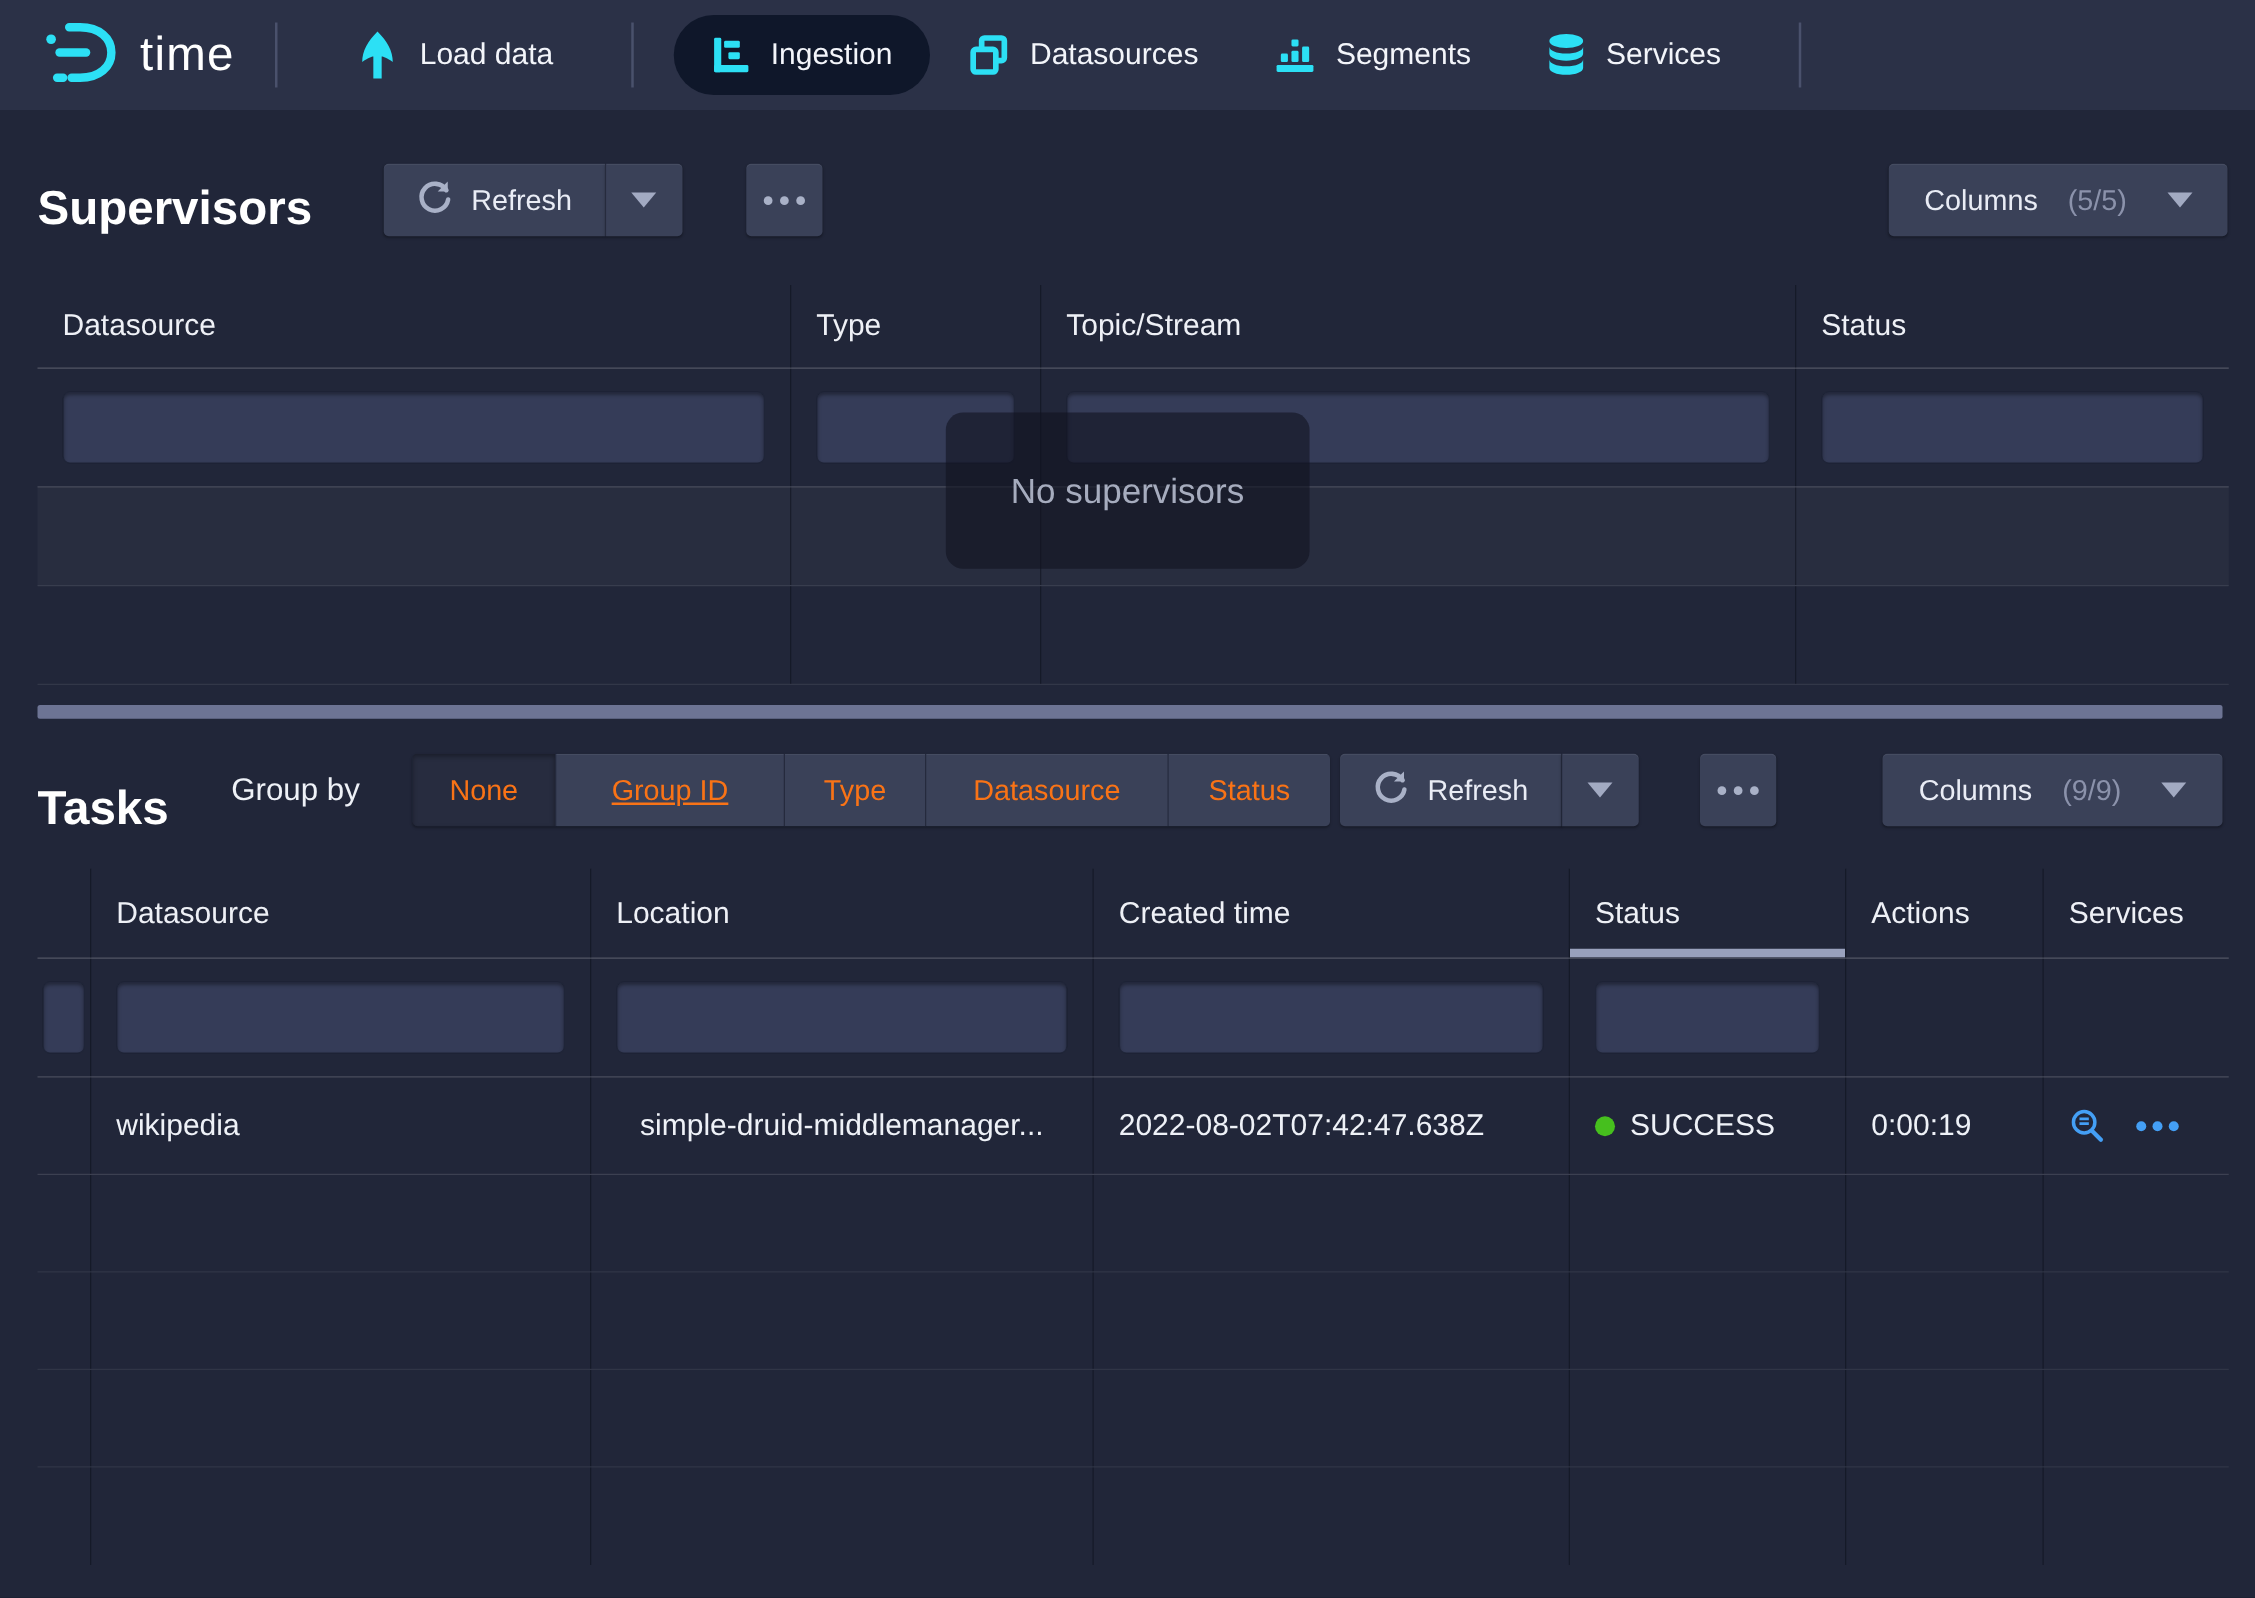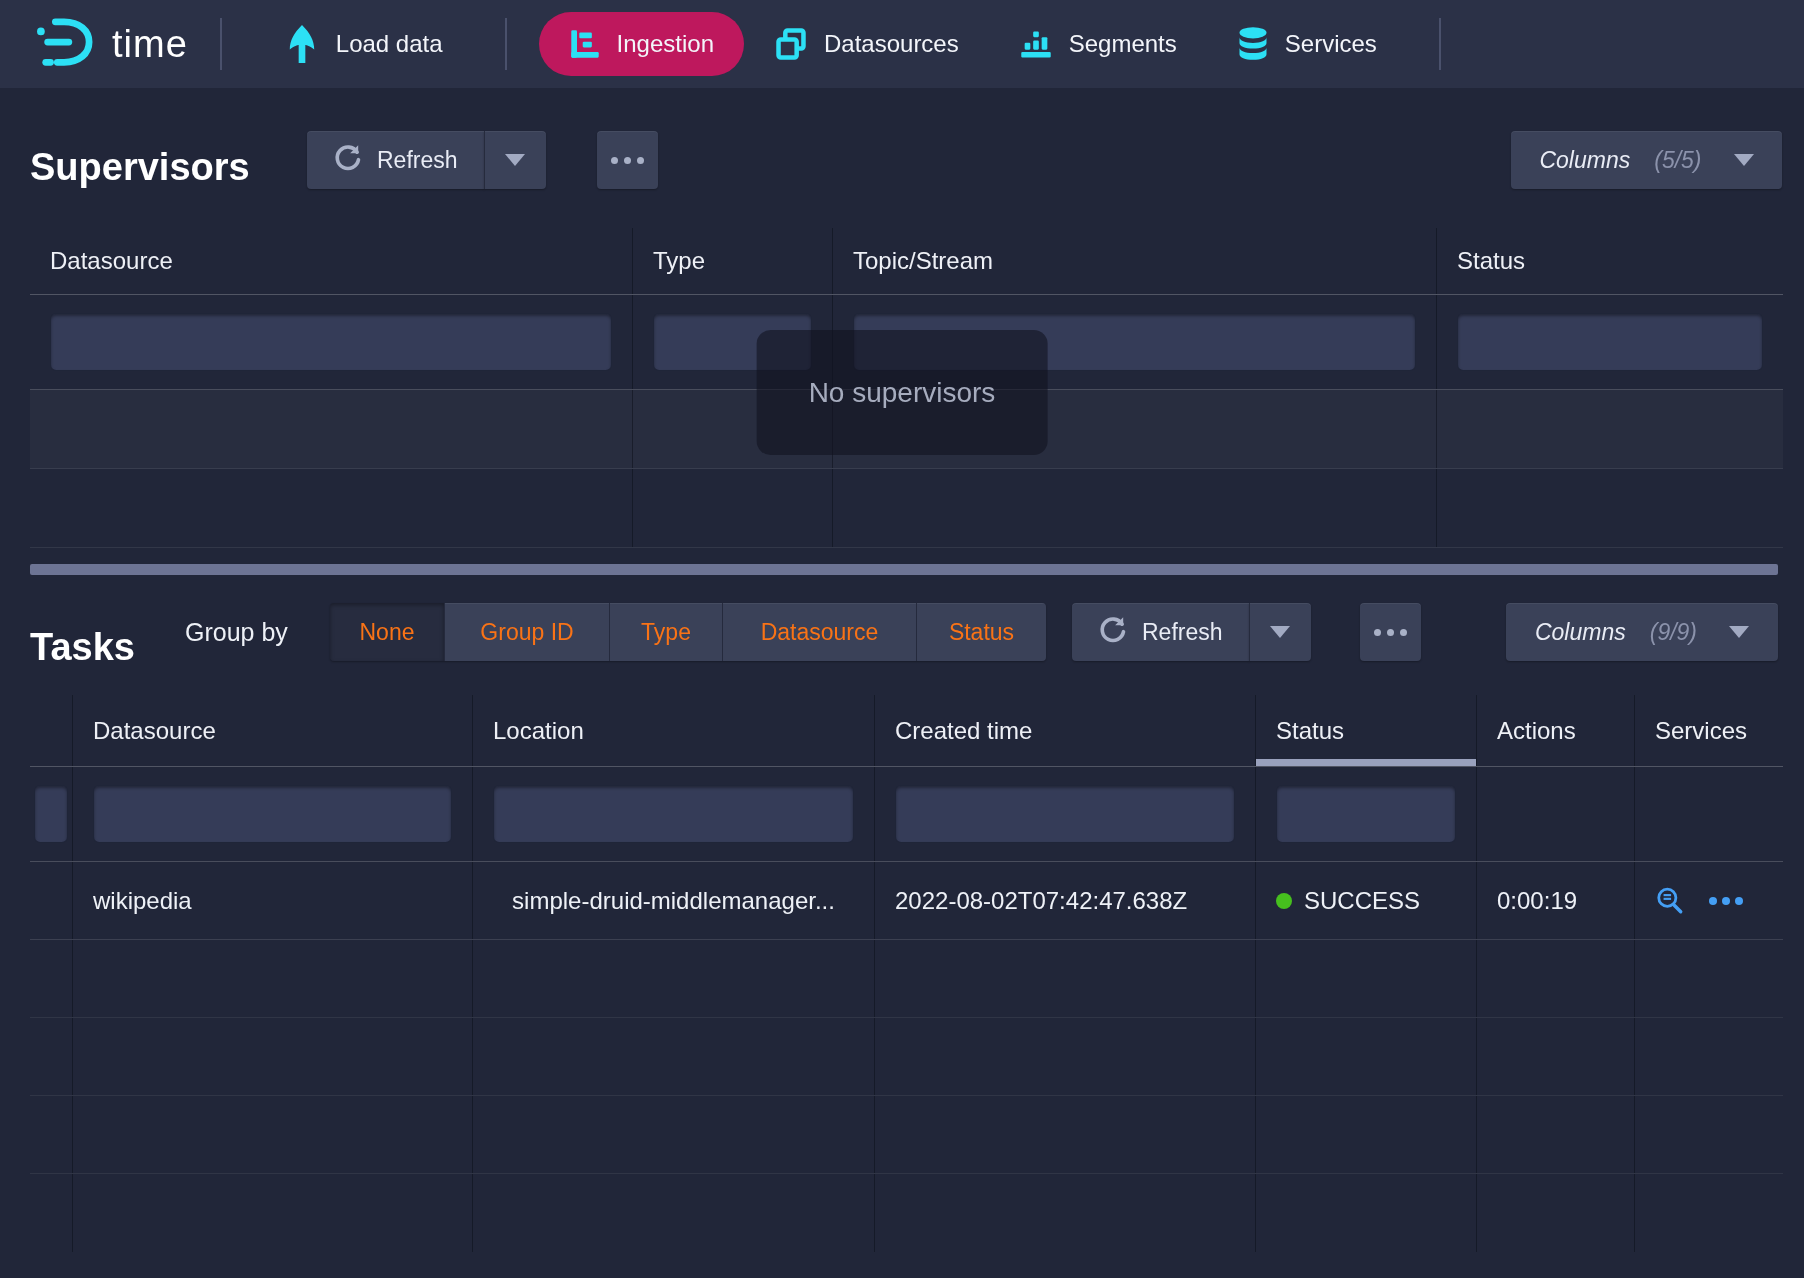--- a/index.html
+++ b/index.html
@@ -14,40 +14,40 @@
     position:absolute; top:0; left:0; width:1804px; height:88px;
     background:#2b3147; display:flex; align-items:center; padding-left:34px;
   }
   .brand { display:flex; align-items:center; gap:16px; }
   .brand-word { font-size:38px; font-weight:400; color:#ffffff; letter-spacing:1px; }
   .nav-sep { width:2px; height:52px; background:#4a516c; margin:0 32px; }
   .nav-item {
     display:flex; align-items:center; gap:16px; height:64px;
     padding:0 30px; border-radius:32px; font-size:24px; color:#f3f5fa; cursor:pointer;
   }
-  .nav-item.active { background:#be185d; }
+  .nav-item.active { background:#0f172a; }
   .nav-item .nicon { display:flex; align-items:center; justify-content:center; }
 
   
   .section-title { position:absolute; left:30px; font-size:38px; font-weight:700; color:#ffffff;margin-top:28px; }
 
   .btn {
     display:inline-flex; align-items:center; justify-content:center; gap:14px;
     height:58px; background:#3a4158; border-radius:4px; font-size:23px; color:#e9ecf5;
     box-shadow:inset 0 1px 0 rgba(255,255,255,0.06), 0 1px 2px rgba(0,0,0,0.3);
     cursor:pointer; border:none;
   }
   .split { position:absolute; display:flex; }
   .split .btn-main { border-radius:4px 0 0 4px; padding:4px 26px; }
   .split .btn-caret { width:62px; border-radius:0 4px 4px 0; border-left:1px solid #262b3d; }
   .caret { width:0; height:0; border-left:10px solid transparent; border-right:10px solid transparent; border-top:12px solid #a2aac2; }
   .btn-more { position:absolute; width:61px; }
   .dots { display:flex; gap:6px; }
   .dots i { width:7px; height:7px; border-radius:50%; background:#a9b1c7; }
-  .btn-columns { position:absolute; padding:12px 26px;font-style:italic; }
+  .btn-columns { position:absolute; padding:12px 26px; }
   .cols-count { color:#8b92ab; margin-left:10px; }
   .btn-columns .caret { margin-left:18px; }
 
   
   .groupby-label { position:absolute; font-size:25px; color:#eef1f7; }
   .seg-group { position:absolute; display:flex; border-radius:4px; overflow:hidden;
     box-shadow:0 1px 2px rgba(0,0,0,0.3); }
   .seg-btn {
     height:58px; display:flex; align-items:center; justify-content:center;
     background:#3a4158; color:#f97316; font-size:23px; cursor:pointer;
@@ -258,21 +258,21 @@
   <div class="empty-overlay">No supervisors</div>
 
   <div class="hscrollbar"></div>
 
   <h1 class="section-title" style="top:598px;">Tasks</h1>
 
   <div class="groupby-label" style="left:185px; top:618px;">Group by</div>
 
   <div class="seg-group" style="left:330px; top:603px;">
     <div class="seg-btn active" style="width:115px;">None</div>
-    <div class="seg-btn" style="width:165px;">Group ID</div>
+    <div class="seg-btn" style="width:183px;text-decoration:underline;">Group ID</div>
     <div class="seg-btn" style="width:113px;">Type</div>
     <div class="seg-btn" style="width:194px;">Datasource</div>
     <div class="seg-btn" style="width:129px;">Status</div>
   </div>
 
   <div class="split" style="left:1072px; top:603px;">
     <button class="btn btn-main">
       <span>
         <svg width="30" height="30" viewBox="0 0 28 28" fill="none">
           <path d="M22.5 9.5 A10 10 0 1 0 23.8 16.5" stroke="#a9b1c7" stroke-width="3.4" stroke-linecap="round" fill="none"></path>

